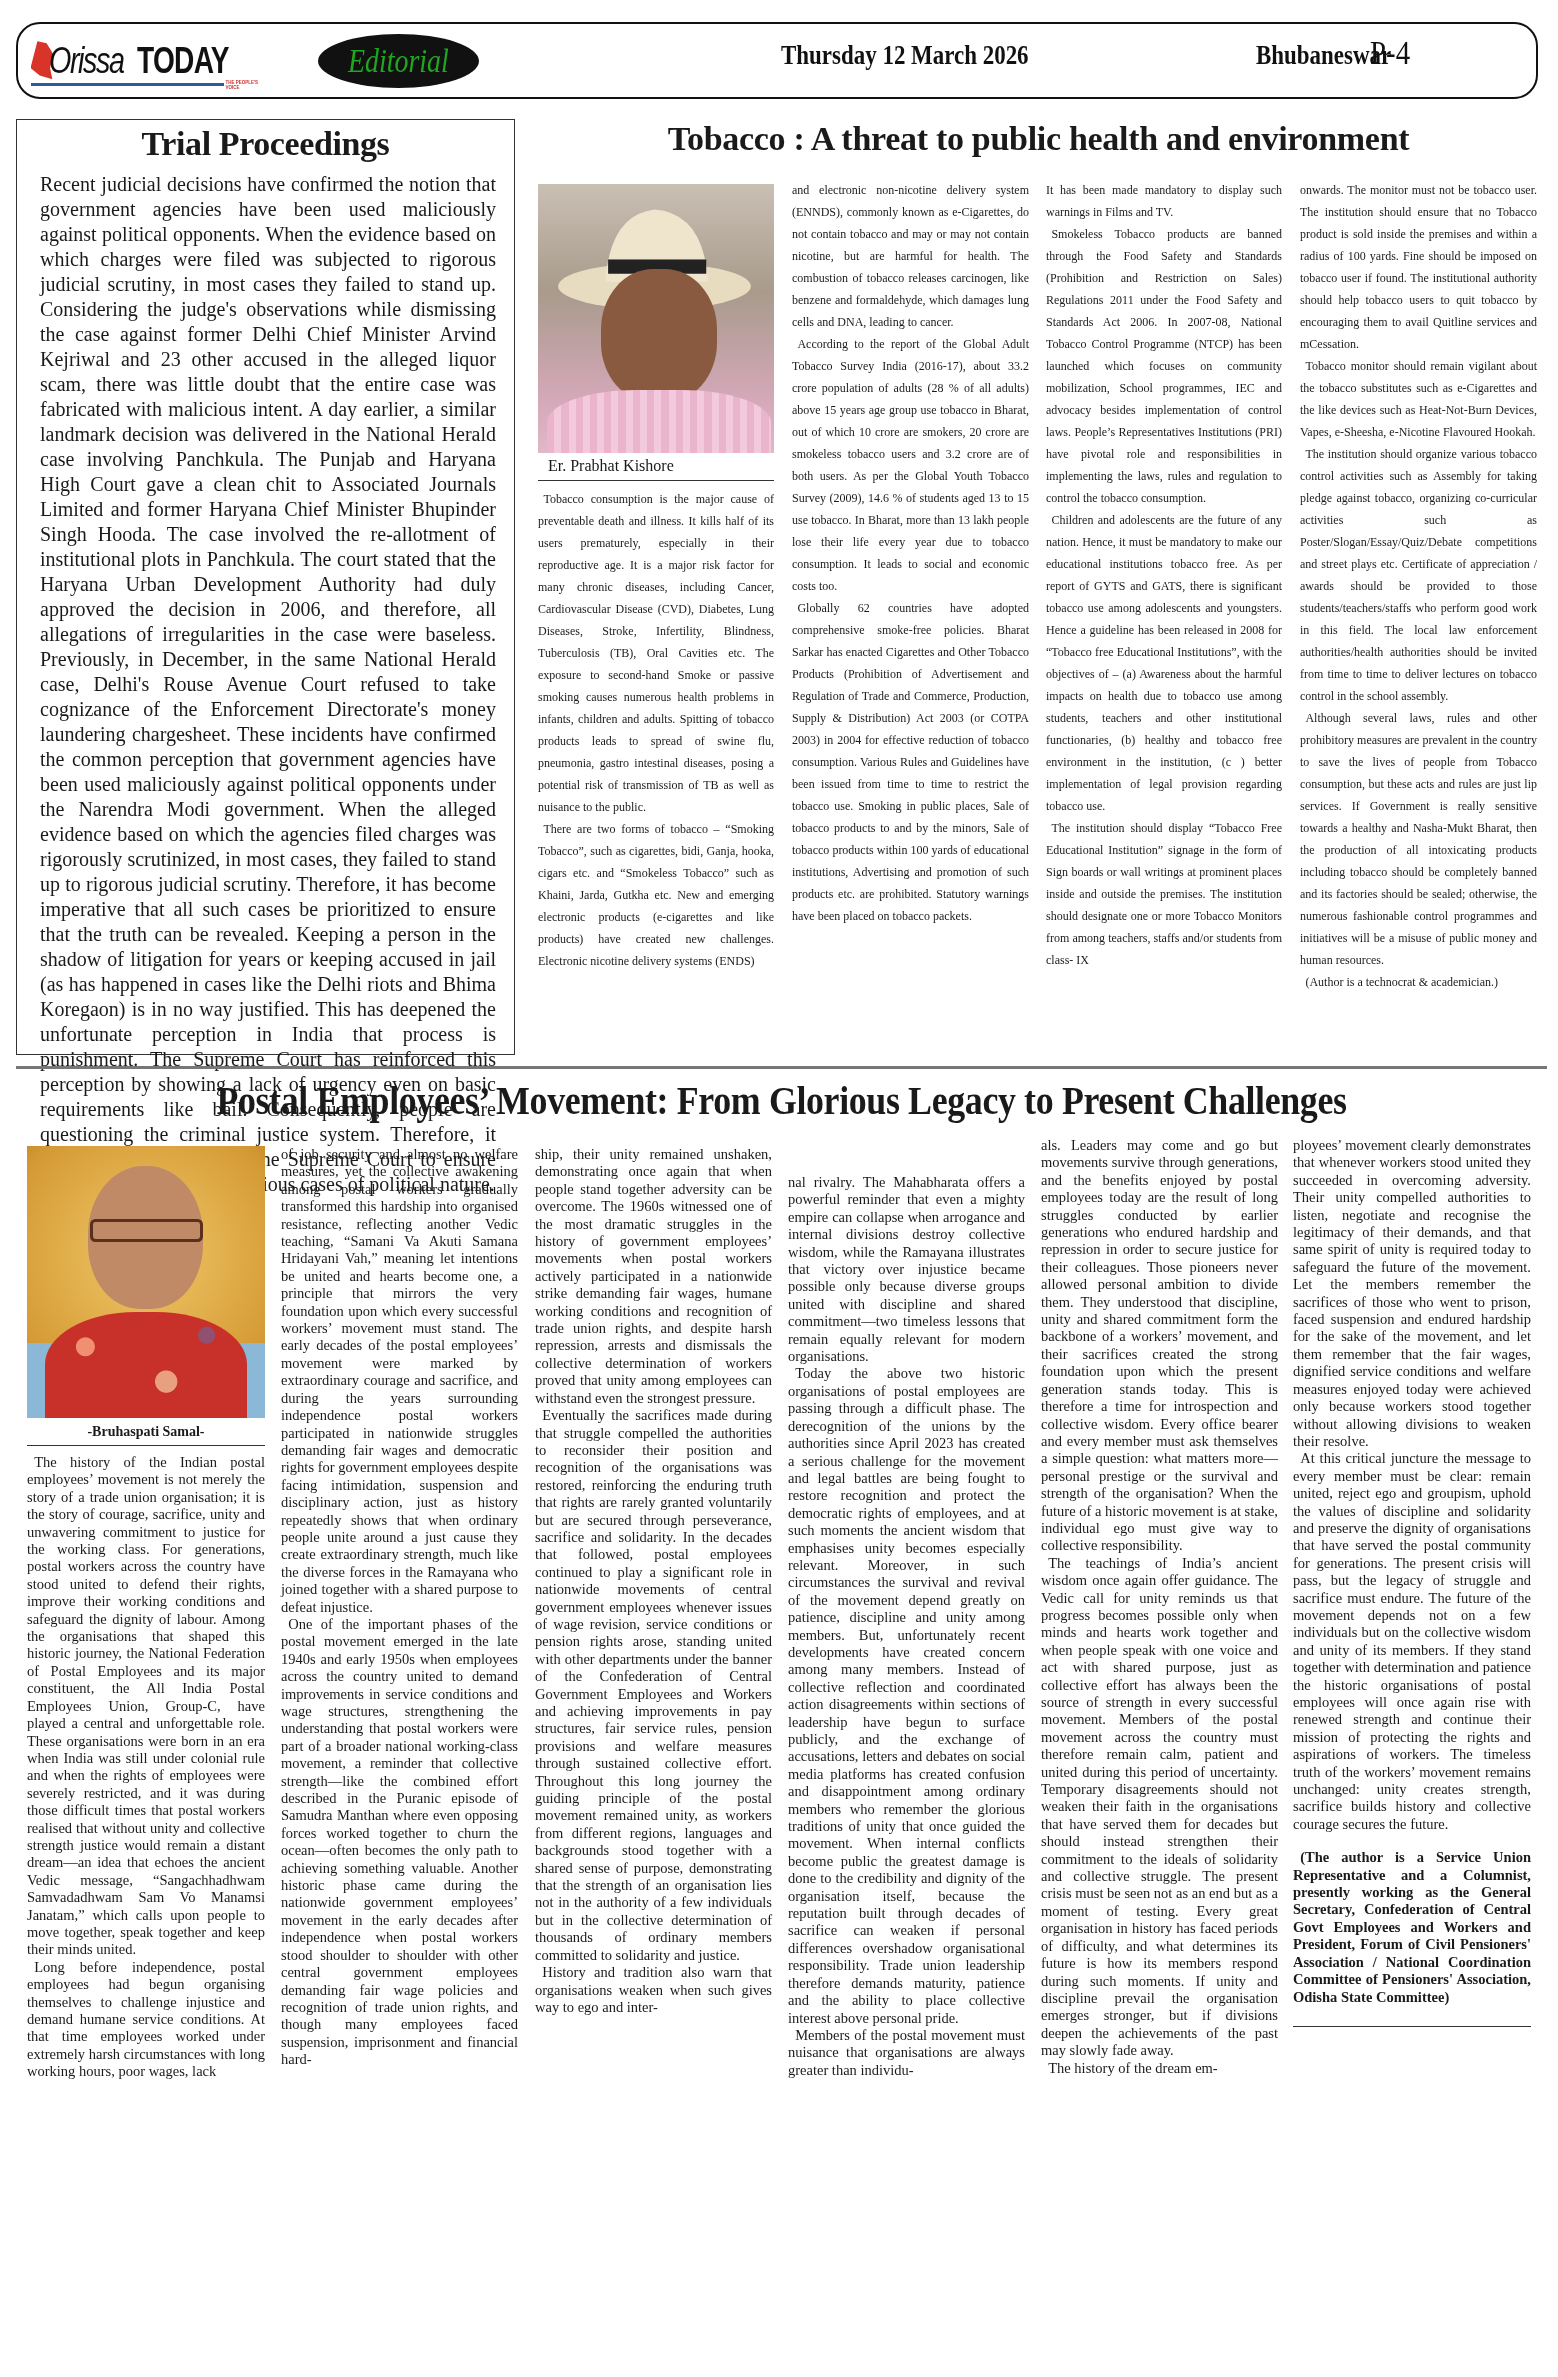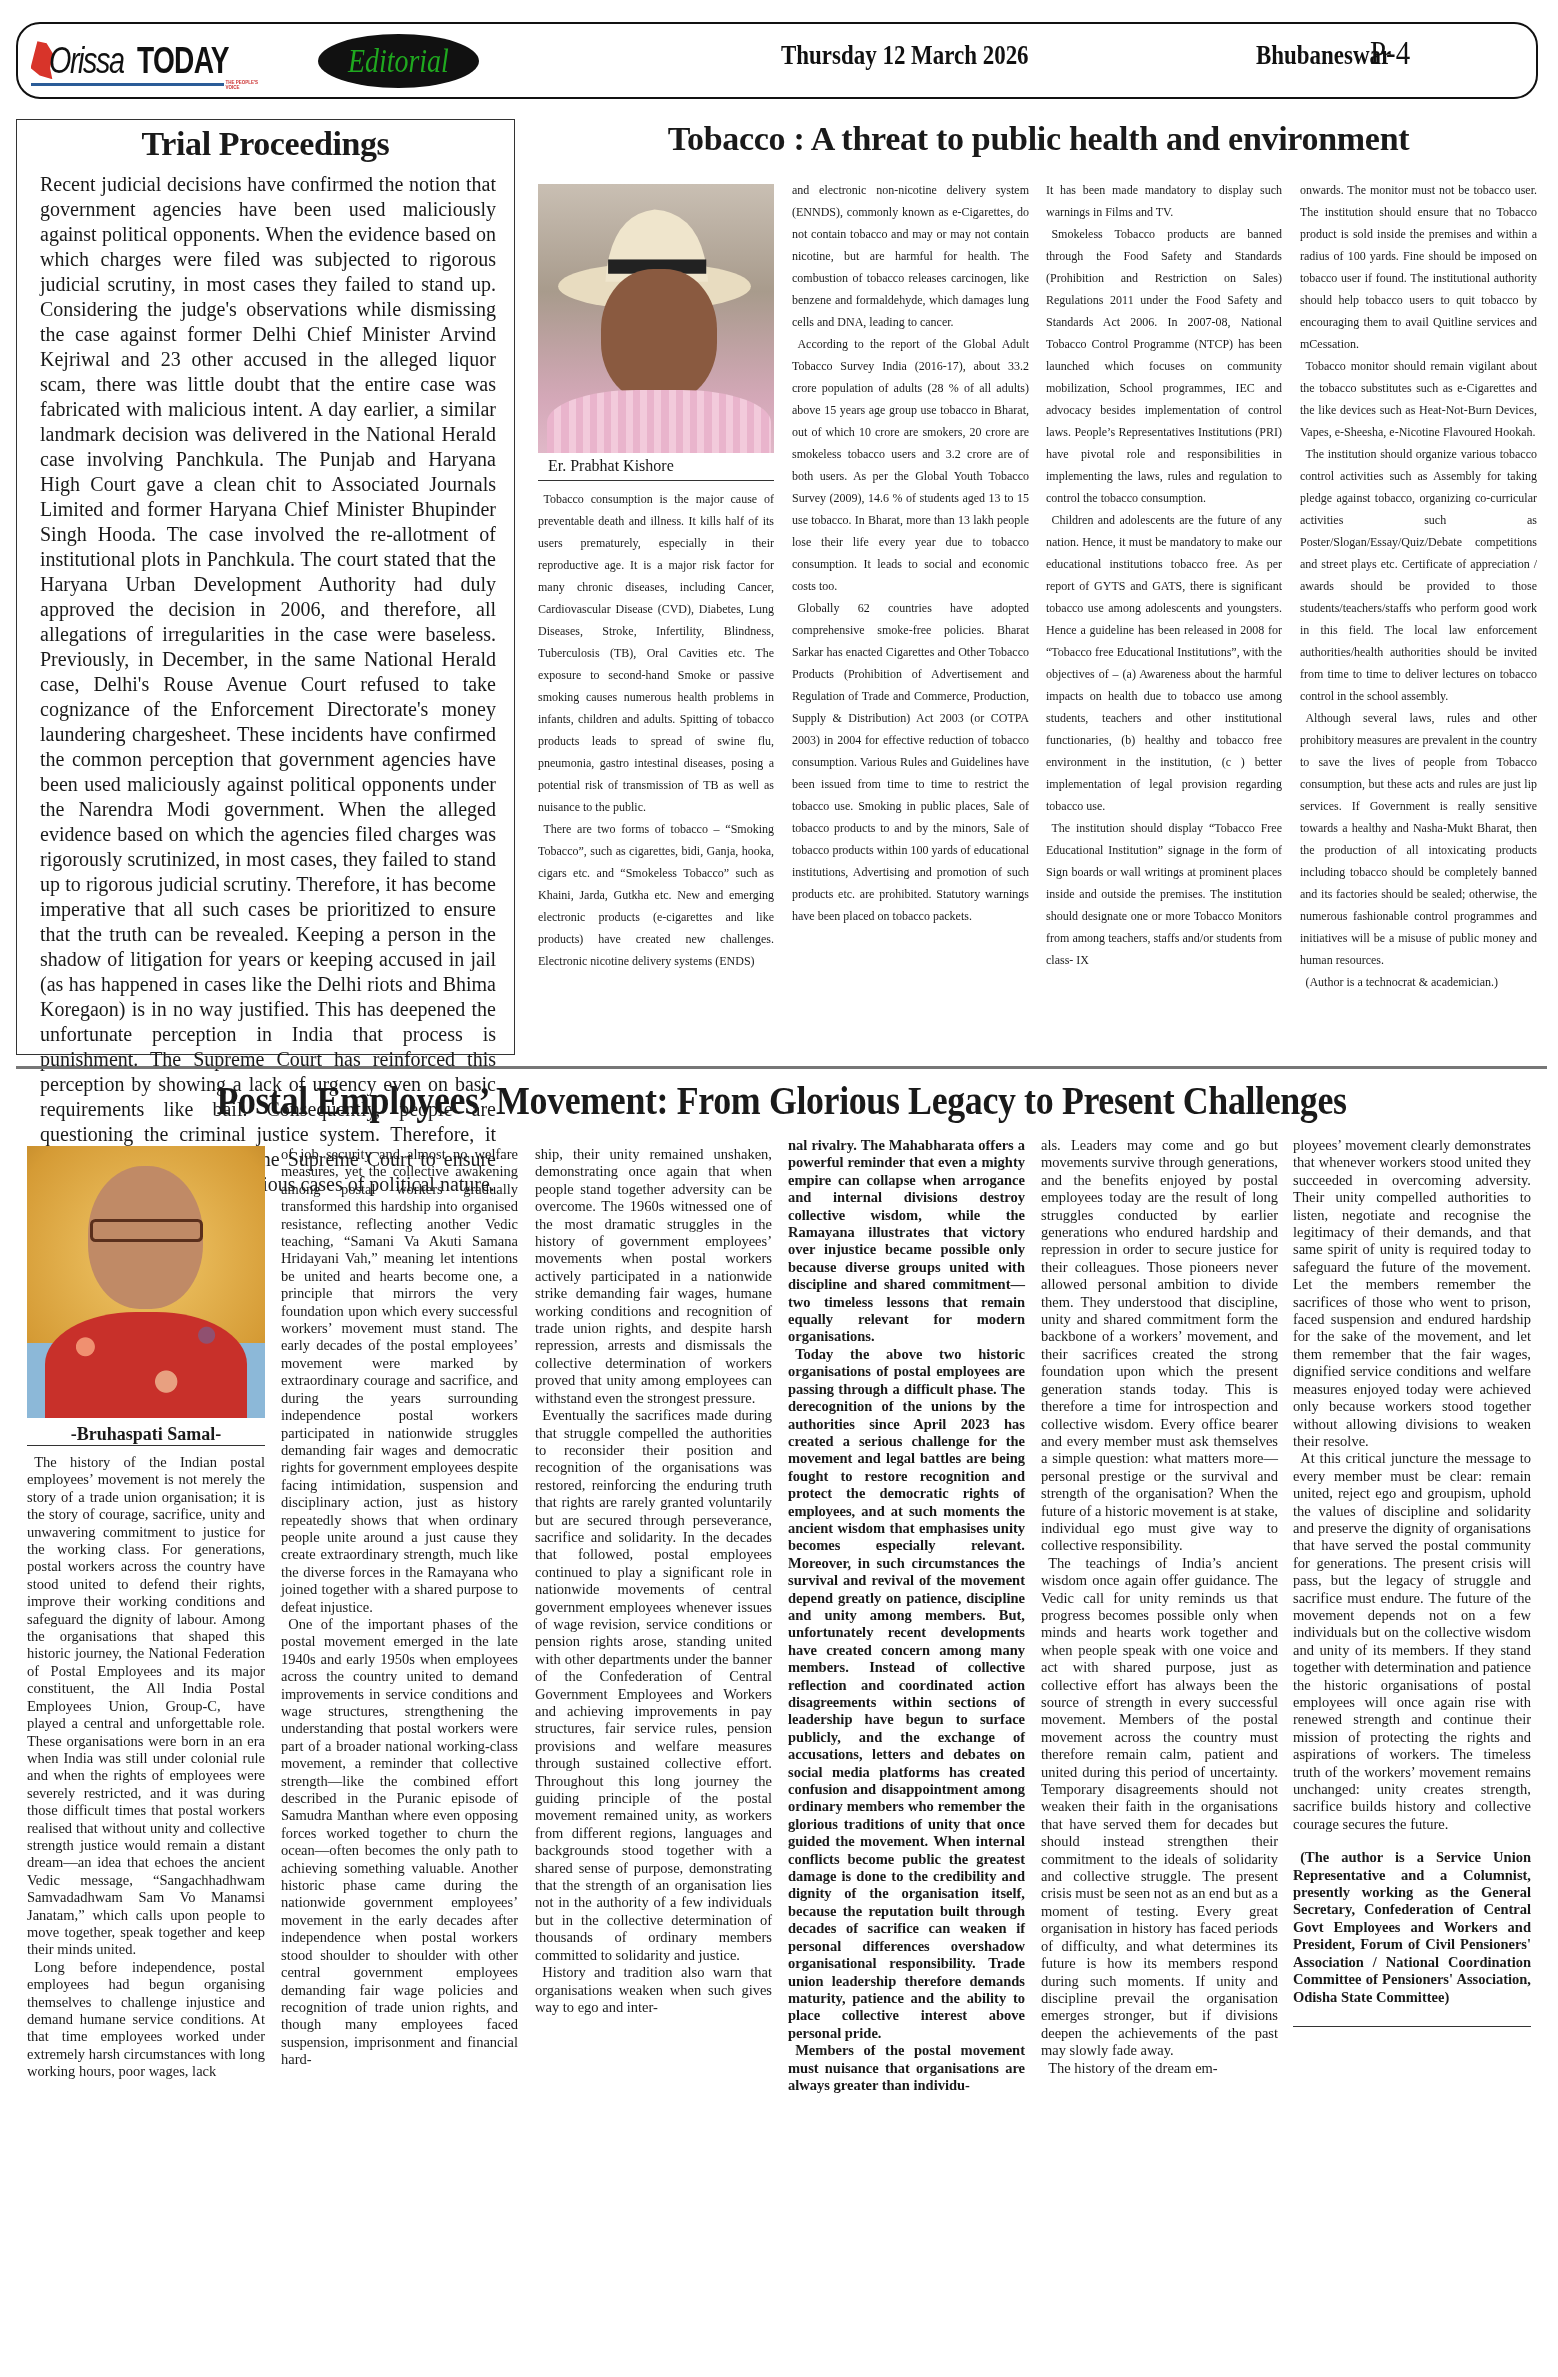--- a/index.html
+++ b/index.html
@@ -34,21 +34,21 @@
   .col p{margin:0;text-indent:5.4px;}
   
   .hrule{left:16px;top:1066px;width:1531px;height:2.7px;background:#777;}
   
   .postal-title{left:16px;top:1078px;width:1531px;text-align:center;font-weight:bold;font-size:39px;transform:scaleX(.92);letter-spacing:-0.4px;}
   .photo-samal{left:27px;top:1146px;width:238px;height:272px;background:radial-gradient(circle at 50% 40%,#f1c86a 0%,#d59b35 70%,#b27a20 100%);}
   .samal-head{position:absolute;left:61px;top:19.7px;width:115px;height:143px;border-radius:48% 48% 45% 45%;background:#c08a66;}
   .samal-glasses{position:absolute;left:63px;top:73px;width:113px;height:23px;border:3.6px solid #5a2f1c;border-radius:5.4px;box-sizing:border-box;}
   .samal-vest{position:absolute;left:18px;top:166px;width:202px;height:116px;border-radius:45% 45% 0 0;background:radial-gradient(circle at 20% 30%,#f09070 0 9px,transparent 9.9px),radial-gradient(circle at 60% 60%,#e8a080 0 10.7px,transparent 11.6px),radial-gradient(circle at 80% 20%,#905070 0 8px,transparent 9px),#c8302a;}
   .samal-sleeve{position:absolute;top:197px;width:36px;height:81px;background:#8cb8d8;}
-  .caption-samal{left:27px;top:1424px;width:238px;text-align:center;font-size:18px;font-weight:bold;}
+  .caption-samal{left:27px;top:1424px;width:238px;text-align:center;font-size:14px;font-weight:bold;}
   .pcol{font-size:14.5px;line-height:17.4px;text-align:justify;hyphens:auto;}
   .pcol p{margin:0;text-indent:7.2px;}
   .bold-note{font-weight:bold;}
   .end-rule{height:1.8px;background:#333;}
 </style>
 </head>
 <body>
 
 <div class="abs masthead">
   <div class="abs logo">
@@ -128,21 +128,21 @@
 </div>
 <div class="abs pcol" style="left:281px;top:1146px;width:237px;">
   <p style="text-indent:0">of job security and almost no welfare measures, yet the collective awakening among postal workers gradually transformed this hardship into organised resistance, reflecting another Vedic teaching, “Samani Va Akuti Samana Hridayani Vah,” meaning let intentions be united and hearts become one, a principle that mirrors the very foundation upon which every successful workers’ movement must stand. The early decades of the postal employees’ movement were marked by extraordinary courage and sacrifice, and during the years surrounding independence postal workers participated in nationwide struggles demanding fair wages and democratic rights for government employees despite facing intimidation, suspension and disciplinary action, just as history repeatedly shows that when ordinary people unite around a just cause they create extraordinary strength, much like the diverse forces in the Ramayana who joined together with a shared purpose to defeat injustice.</p>
   <p>One of the important phases of the postal movement emerged in the late 1940s and early 1950s when employees across the country united to demand improvements in service conditions and wage structures, strengthening the understanding that postal workers were part of a broader national working-class movement, a reminder that collective strength—like the combined effort described in the Puranic episode of Samudra Manthan where even opposing forces worked together to churn the ocean—often becomes the only path to achieving something valuable. Another historic phase came during the nationwide government employees’ movement in the early decades after independence when postal workers stood shoulder to shoulder with other central government employees demanding fair wage policies and recognition of trade union rights, and though many employees faced suspension, imprisonment and financial hard-</p>
 </div>
 <div class="abs pcol" style="left:535px;top:1146px;width:237px;">
   <p style="text-indent:0">ship, their unity remained unshaken, demonstrating once again that when people stand together adversity can be overcome. The 1960s witnessed one of the most dramatic struggles in the history of government employees’ movements when postal workers actively participated in a nationwide strike demanding fair wages, humane working conditions and recognition of trade union rights, and despite harsh repression, arrests and dismissals the collective determination of workers proved that unity among employees can withstand even the strongest pressure.</p>
   <p>Eventually the sacrifices made during that struggle compelled the authorities to reconsider their position and recognition of the organisations was restored, reinforcing the enduring truth that rights are rarely granted voluntarily but are secured through perseverance, sacrifice and solidarity. In the decades that followed, postal employees continued to play a significant role in nationwide movements of central government employees whenever issues of wage revision, service conditions or pension rights arose, standing united with other departments under the banner of the Confederation of Central Government Employees and Workers and achieving improvements in pay structures, fair service rules, pension provisions and welfare measures through sustained collective effort. Throughout this long journey the guiding principle of the postal movement remained unity, as workers from different regions, languages and backgrounds stood together with a shared sense of purpose, demonstrating that the strength of an organisation lies not in the authority of a few individuals but in the collective determination of thousands of ordinary members committed to solidarity and justice.</p>
   <p>History and tradition also warn that organisations weaken when such gives way to ego and inter-</p>
 </div>
-<div class="abs pcol" style="left:788px;top:1137px;width:237px;font-weight:bold;">
+<div class="abs pcol" style="left:788px;top:1174px;width:237px;">
   <p style="text-indent:0">nal rivalry. The Mahabharata offers a powerful reminder that even a mighty empire can collapse when arrogance and internal divisions destroy collective wisdom, while the Ramayana illustrates that victory over injustice became possible only because diverse groups united with discipline and shared commitment—two timeless lessons that remain equally relevant for modern organisations.</p>
   <p>Today the above two historic organisations of postal employees are passing through a difficult phase. The derecognition of the unions by the authorities since April 2023 has created a serious challenge for the movement and legal battles are being fought to restore recognition and protect the democratic rights of employees, and at such moments the ancient wisdom that emphasises unity becomes especially relevant. Moreover, in such circumstances the survival and revival of the movement depend greatly on patience, discipline and unity among members. But, unfortunately recent developments have created concern among many members. Instead of collective reflection and coordinated action disagreements within sections of leadership have begun to surface publicly, and the exchange of accusations, letters and debates on social media platforms has created confusion and disappointment among ordinary members who remember the glorious traditions of unity that once guided the movement. When internal conflicts become public the greatest damage is done to the credibility and dignity of the organisation itself, because the reputation built through decades of sacrifice can weaken if personal differences overshadow organisational responsibility. Trade union leadership therefore demands maturity, patience and the ability to place collective interest above personal pride.</p>
   <p>Members of the postal movement must nuisance that organisations are always greater than individu-</p>
 </div>
 <div class="abs pcol" style="left:1041px;top:1137px;width:237px;">
   <p style="text-indent:0">als. Leaders may come and go but movements survive through generations, and the benefits enjoyed by postal employees today are the result of long struggles conducted by earlier generations who endured hardship and repression in order to secure justice for their colleagues. Those pioneers never allowed personal ambition to divide them. They understood that discipline, unity and shared commitment form the backbone of a workers’ movement, and their sacrifices created the strong foundation upon which the present generation stands today. This is therefore a time for introspection and collective wisdom. Every office bearer and every member must ask themselves a simple question: what matters more—personal prestige or the survival and strength of the organisation? When the future of a historic movement is at stake, individual ego must give way to collective responsibility.</p>
   <p>The teachings of India’s ancient wisdom once again offer guidance. The Vedic call for unity reminds us that progress becomes possible only when minds and hearts work together and when people speak with one voice and act with shared purpose, just as collective effort has always been the source of strength in every successful movement. Members of the postal movement across the country must therefore remain calm, patient and united during this period of uncertainty. Temporary disagreements should not weaken their faith in the organisations that have served them for decades but should instead strengthen their commitment to the ideals of solidarity and collective struggle. The present crisis must be seen not as an end but as a moment of testing. Every great organisation in history has faced periods of difficulty, and what determines its future is how its members respond during such moments. If unity and discipline prevail the organisation emerges stronger, but if divisions deepen the achievements of the past may slowly fade away.</p>
   <p>The history of the dream em-</p>
 </div>
 <div class="abs pcol" style="left:1293px;top:1137px;width:238px;">

